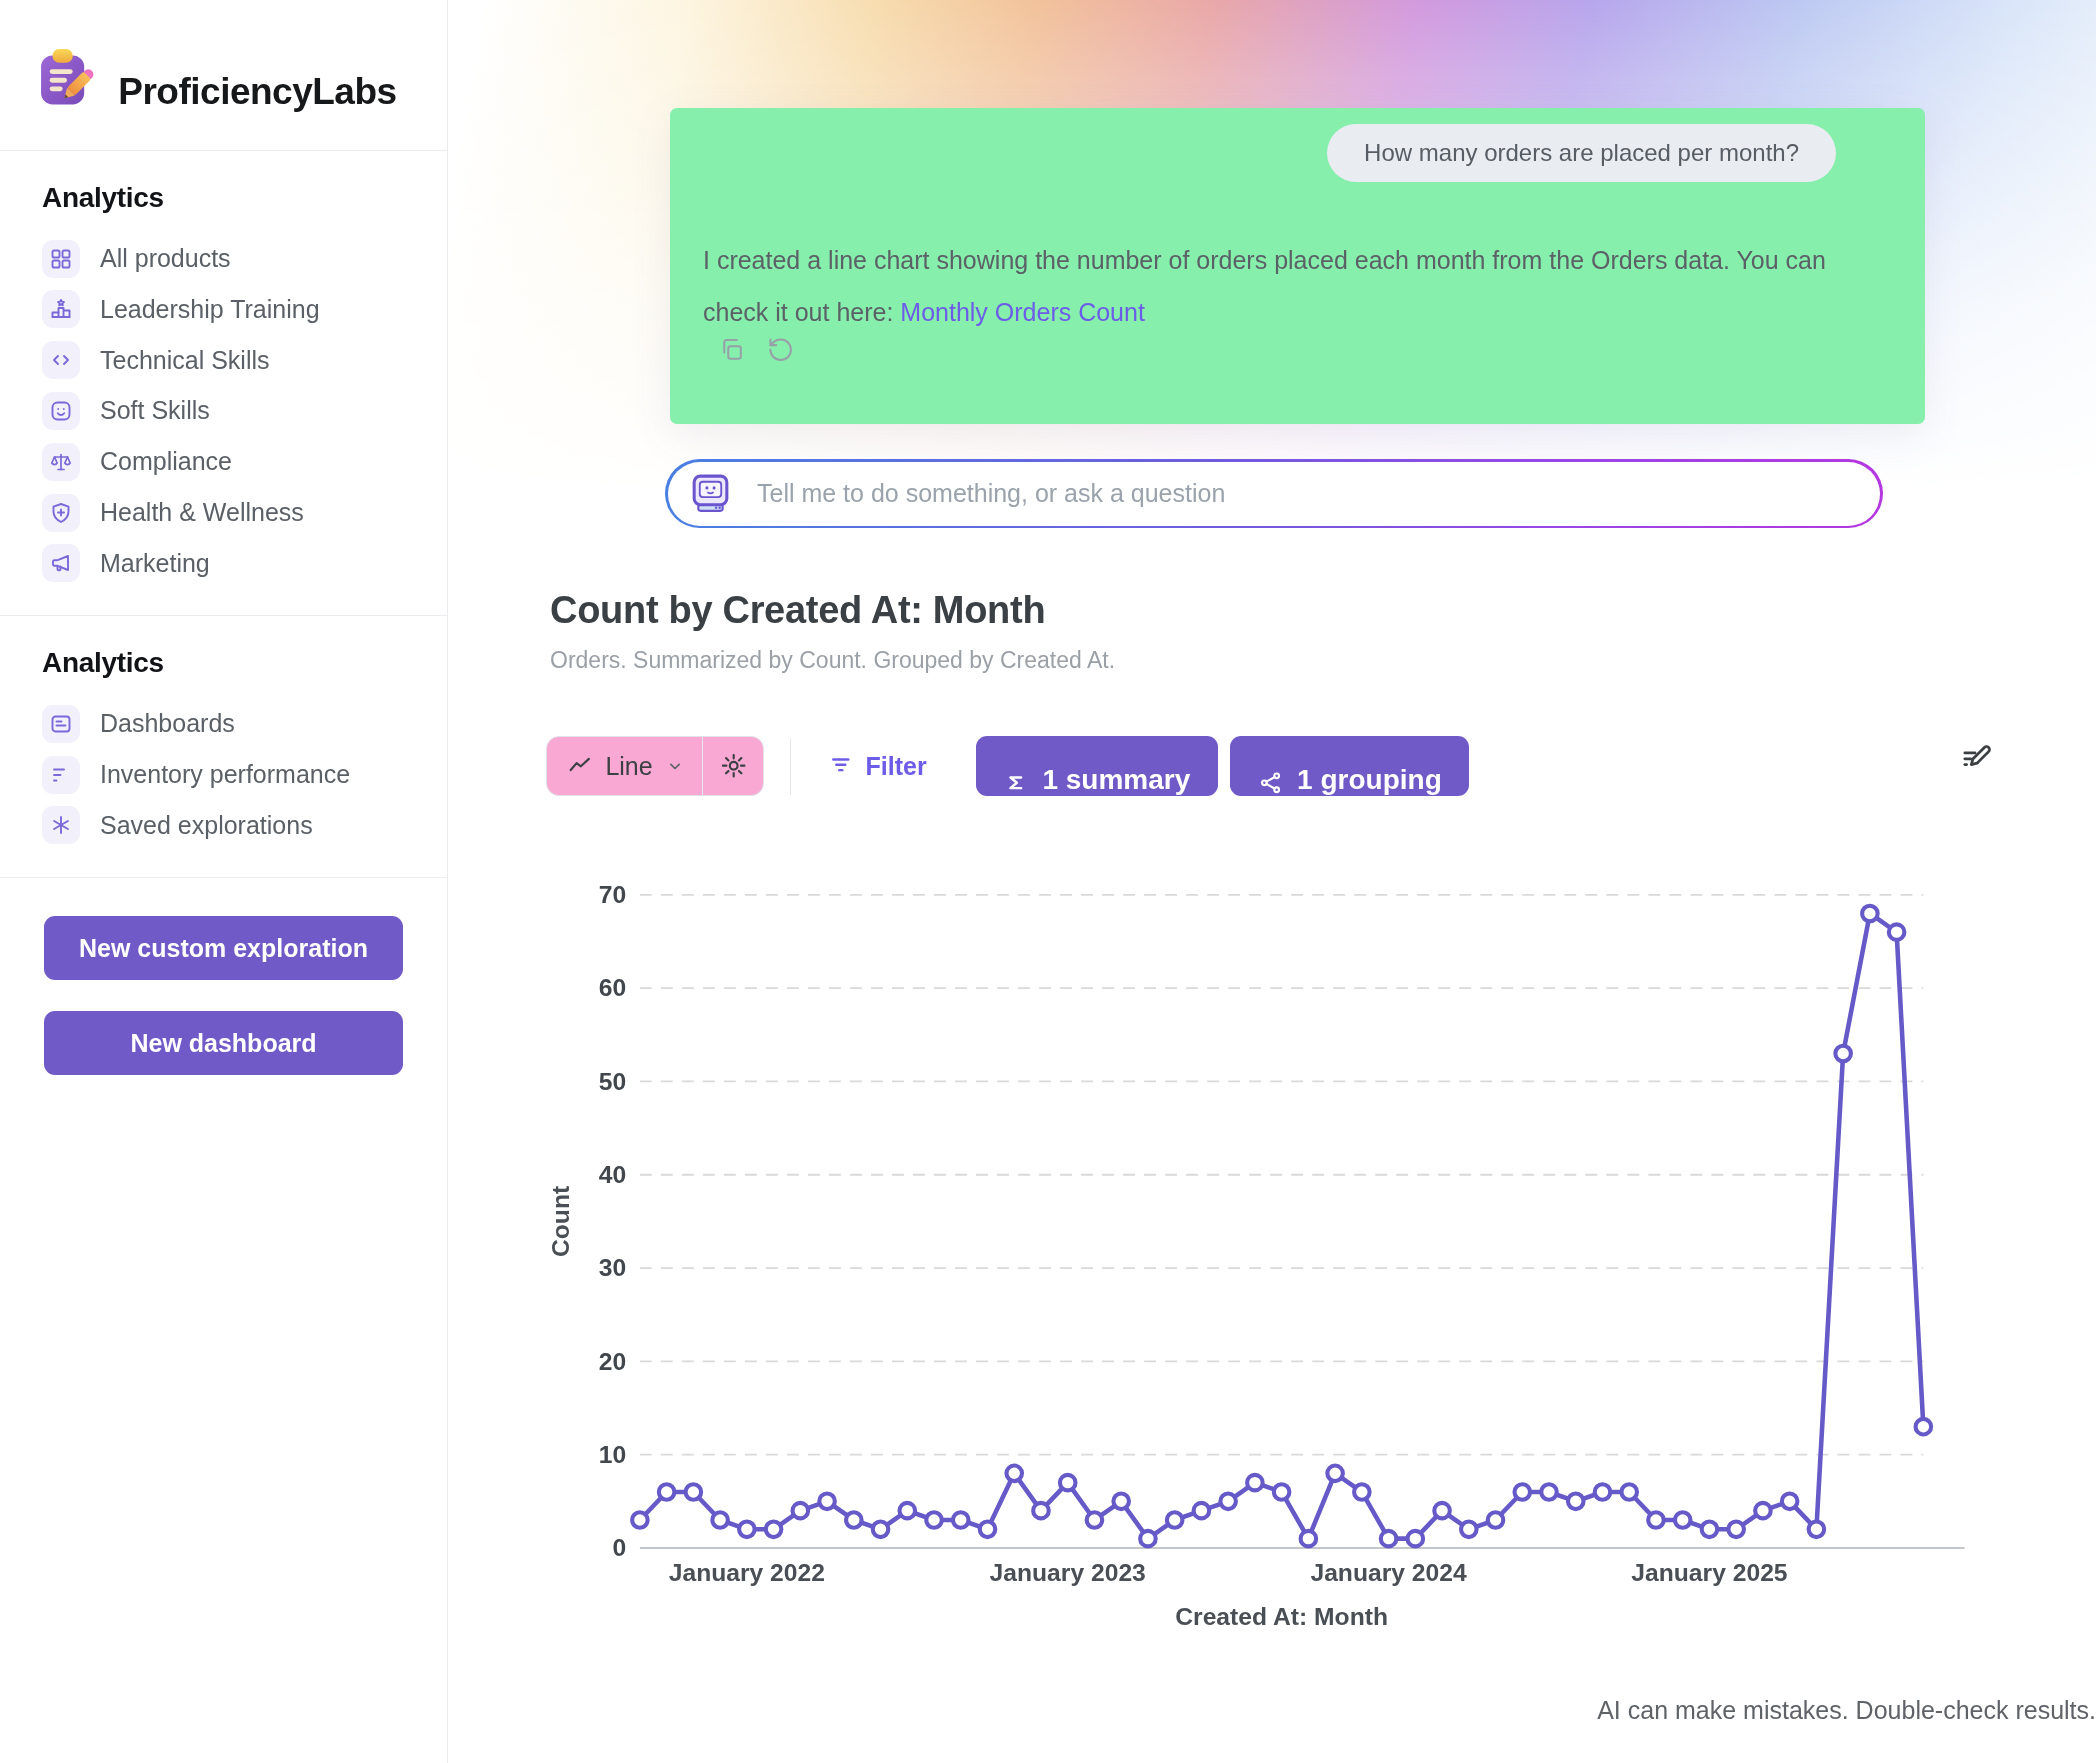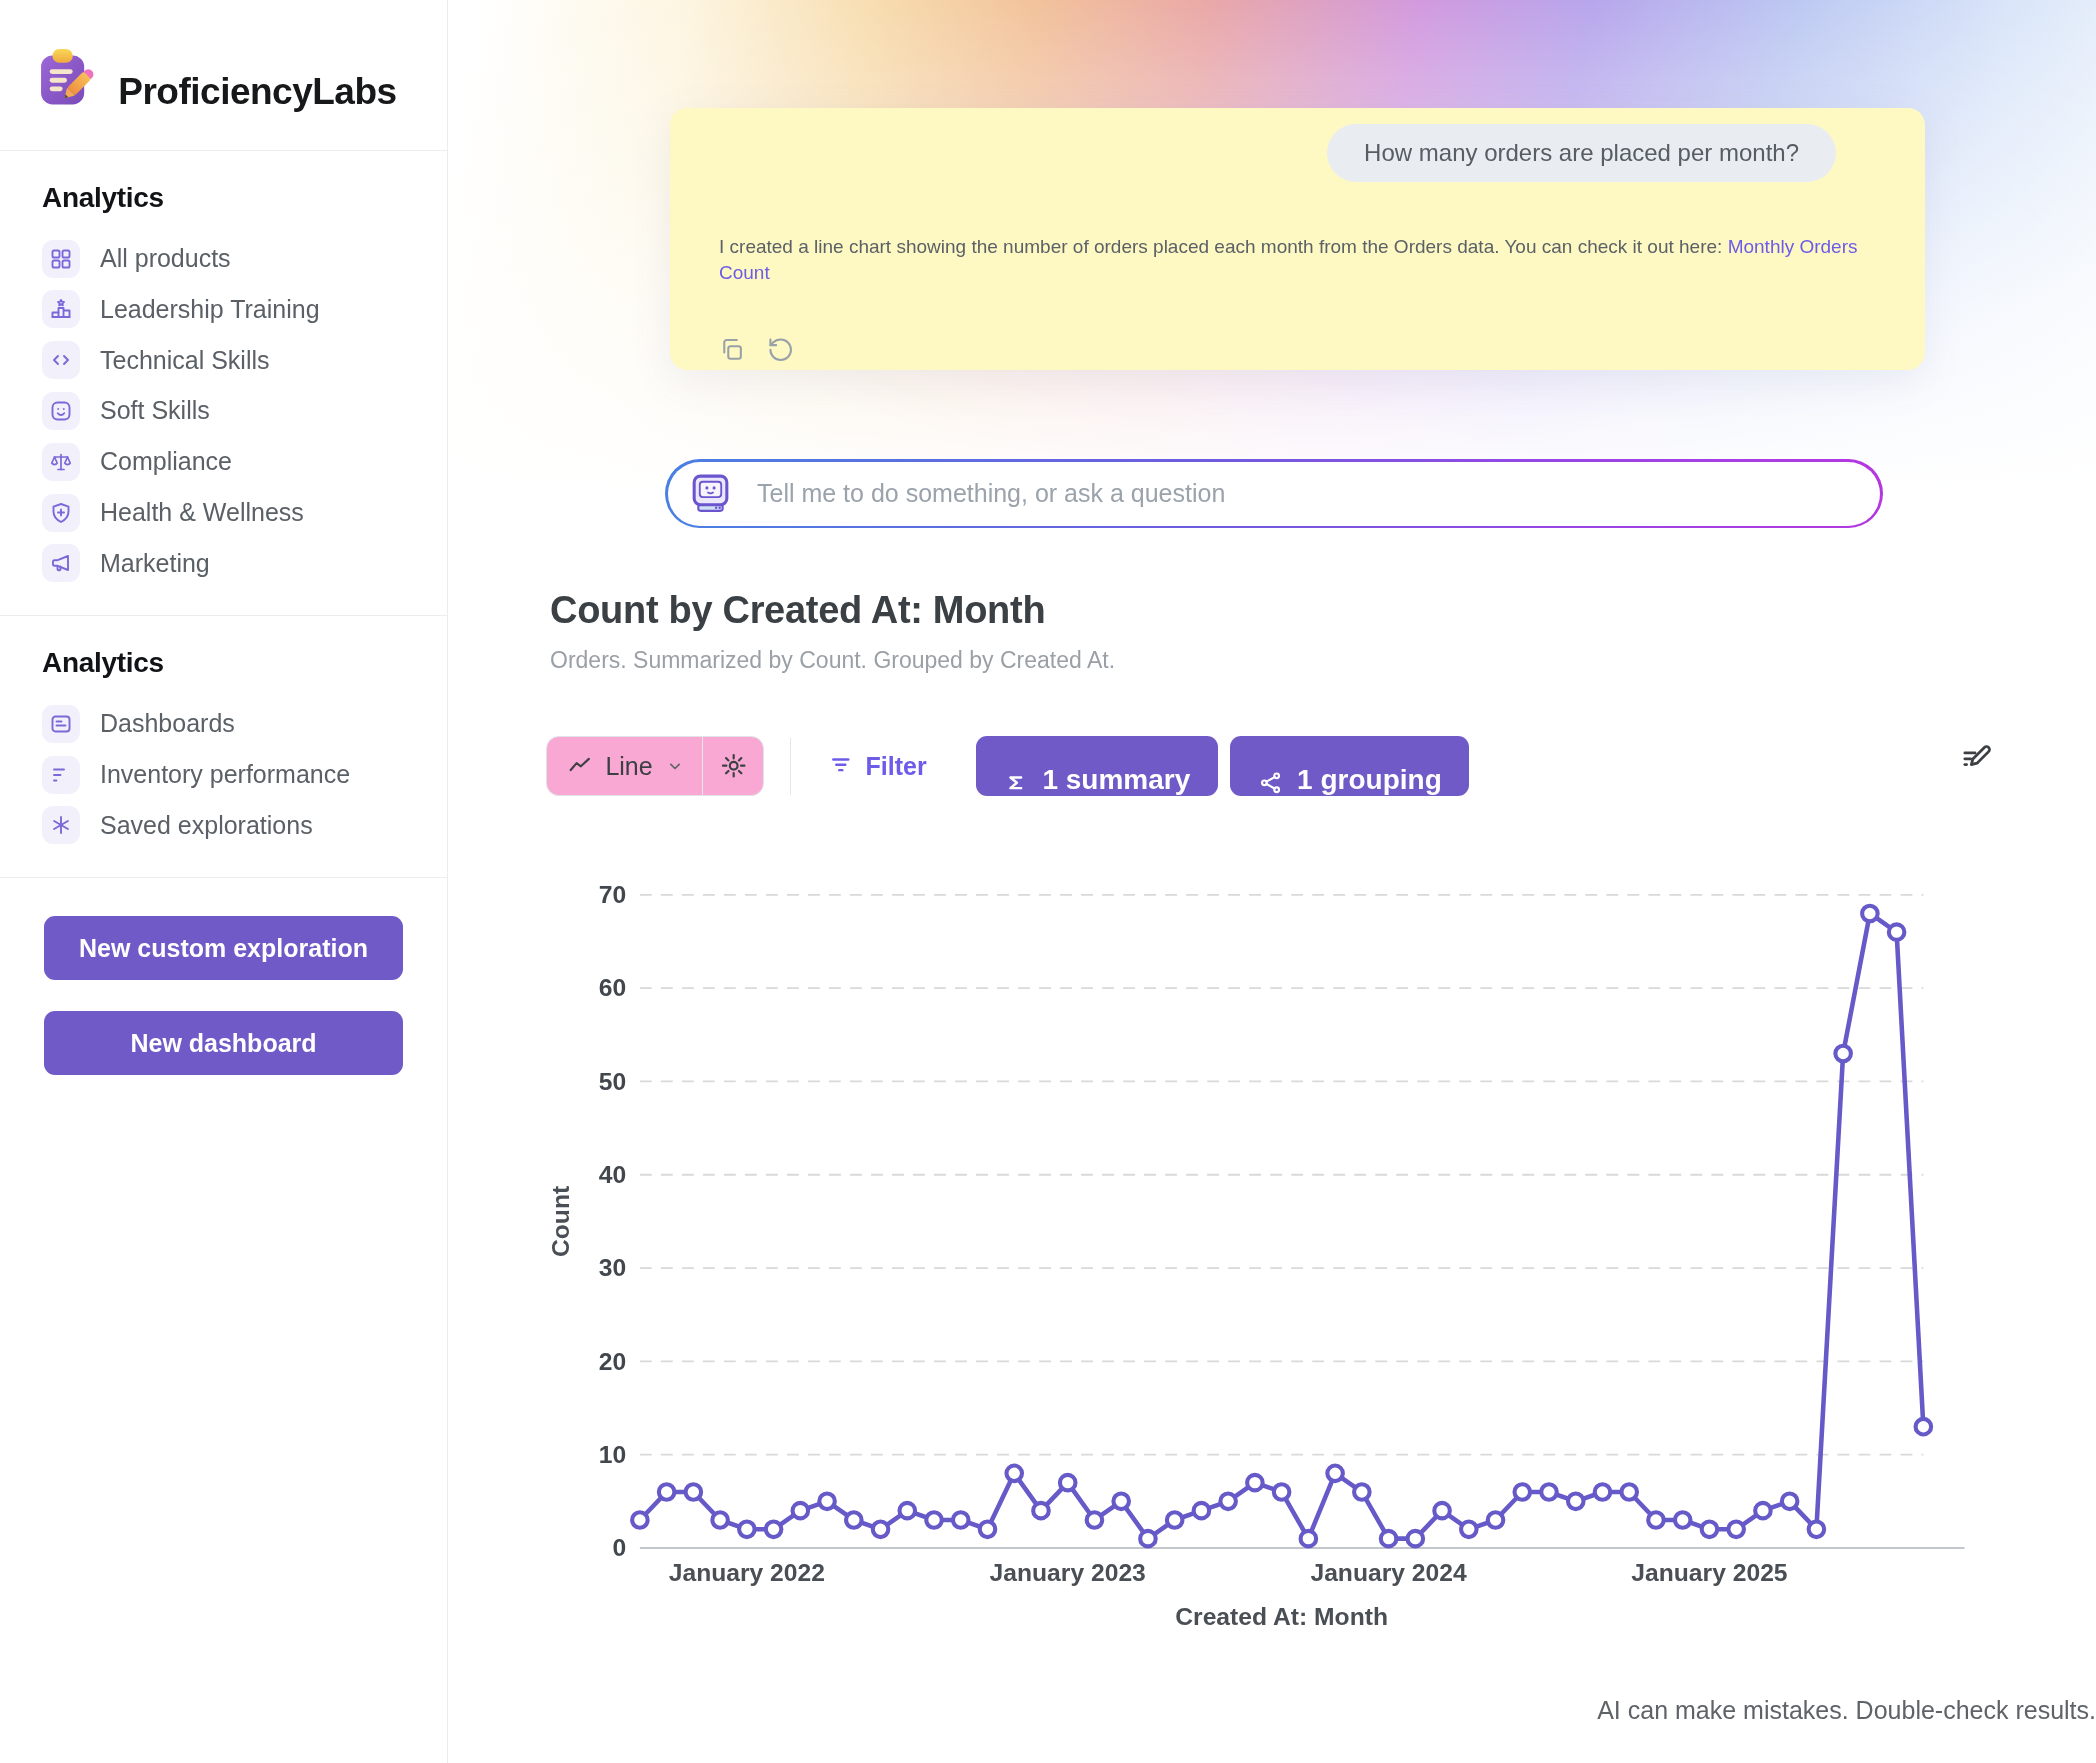--- a/index.html
+++ b/index.html
@@ -26,27 +26,27 @@
 
   
   .main { position:relative; flex:1; height:100%; background:#fff; }
   .hero { position:absolute; left:0; top:0; width:100%; height:493px; pointer-events:none;
     background:
       linear-gradient(180deg, rgba(255,255,255,0) 0%, rgba(255,255,255,0.72) 62%, #ffffff 100%),
       linear-gradient(100deg, #ffffff 2%, #fdf5e0 14%, #f7dcae 25%, #f2c29b 34%, #e9a8a8 44%,
                       #d29ade 56%, #b7a6ec 66%, #bdc9f2 78%, #d9e5f9 90%, #eef4fb 100%);
   }
 
-  .chat-card { position:absolute; left:222px; top:108px; width:1255px; height:262px;
-    background:#fef9c3; border-radius:17px; box-shadow:0 11px 40px rgba(110,110,160,0.10);
+  .chat-card { position:absolute; left:222px; top:108px; width:1255px; height:316px;
+    background:#86efac; border-radius:7px; box-shadow:0 11px 40px rgba(110,110,160,0.10);
   }
   .bubble { position:absolute; top:15.5px; right:89px; height:58px; line-height:58px;
     background:#e9ecf0; border-radius:29px; padding:0 37px; font-size:24px; color:#565d64; }
-  .ai-text { position:absolute; left:49px; top:126px; width:1142px; font-size:19px;
-    line-height:26px; color:#5b6166; }
+  .ai-text { position:absolute; left:33px; top:126px; width:1142px; font-size:25px;
+    line-height:52px; color:#5b6166; }
   .ai-text a { color:var(--link); text-decoration:none; cursor:pointer; }
   .msg-actions { position:absolute; left:48px; top:228px; display:flex; gap:22px; color:#98a0a8; }
   .msg-actions .icon-btn { cursor:pointer; }
 
   .input-wrap { position:absolute; left:217px; top:459px; width:1218px; height:69px;
     border-radius:37px; padding:2.7px;
     background:linear-gradient(90deg,#4a80e2 0%, #6f5bdf 45%, #9a45e6 75%, #b437e0 100%); }
   .input-inner { width:100%; height:64px; border-radius:34px; background:#fff;
     display:flex; align-items:center; gap:22px; padding:0 27.4px 0 18.3px; }
   .input-inner input { flex:1; border:none; outline:none; background:transparent;

